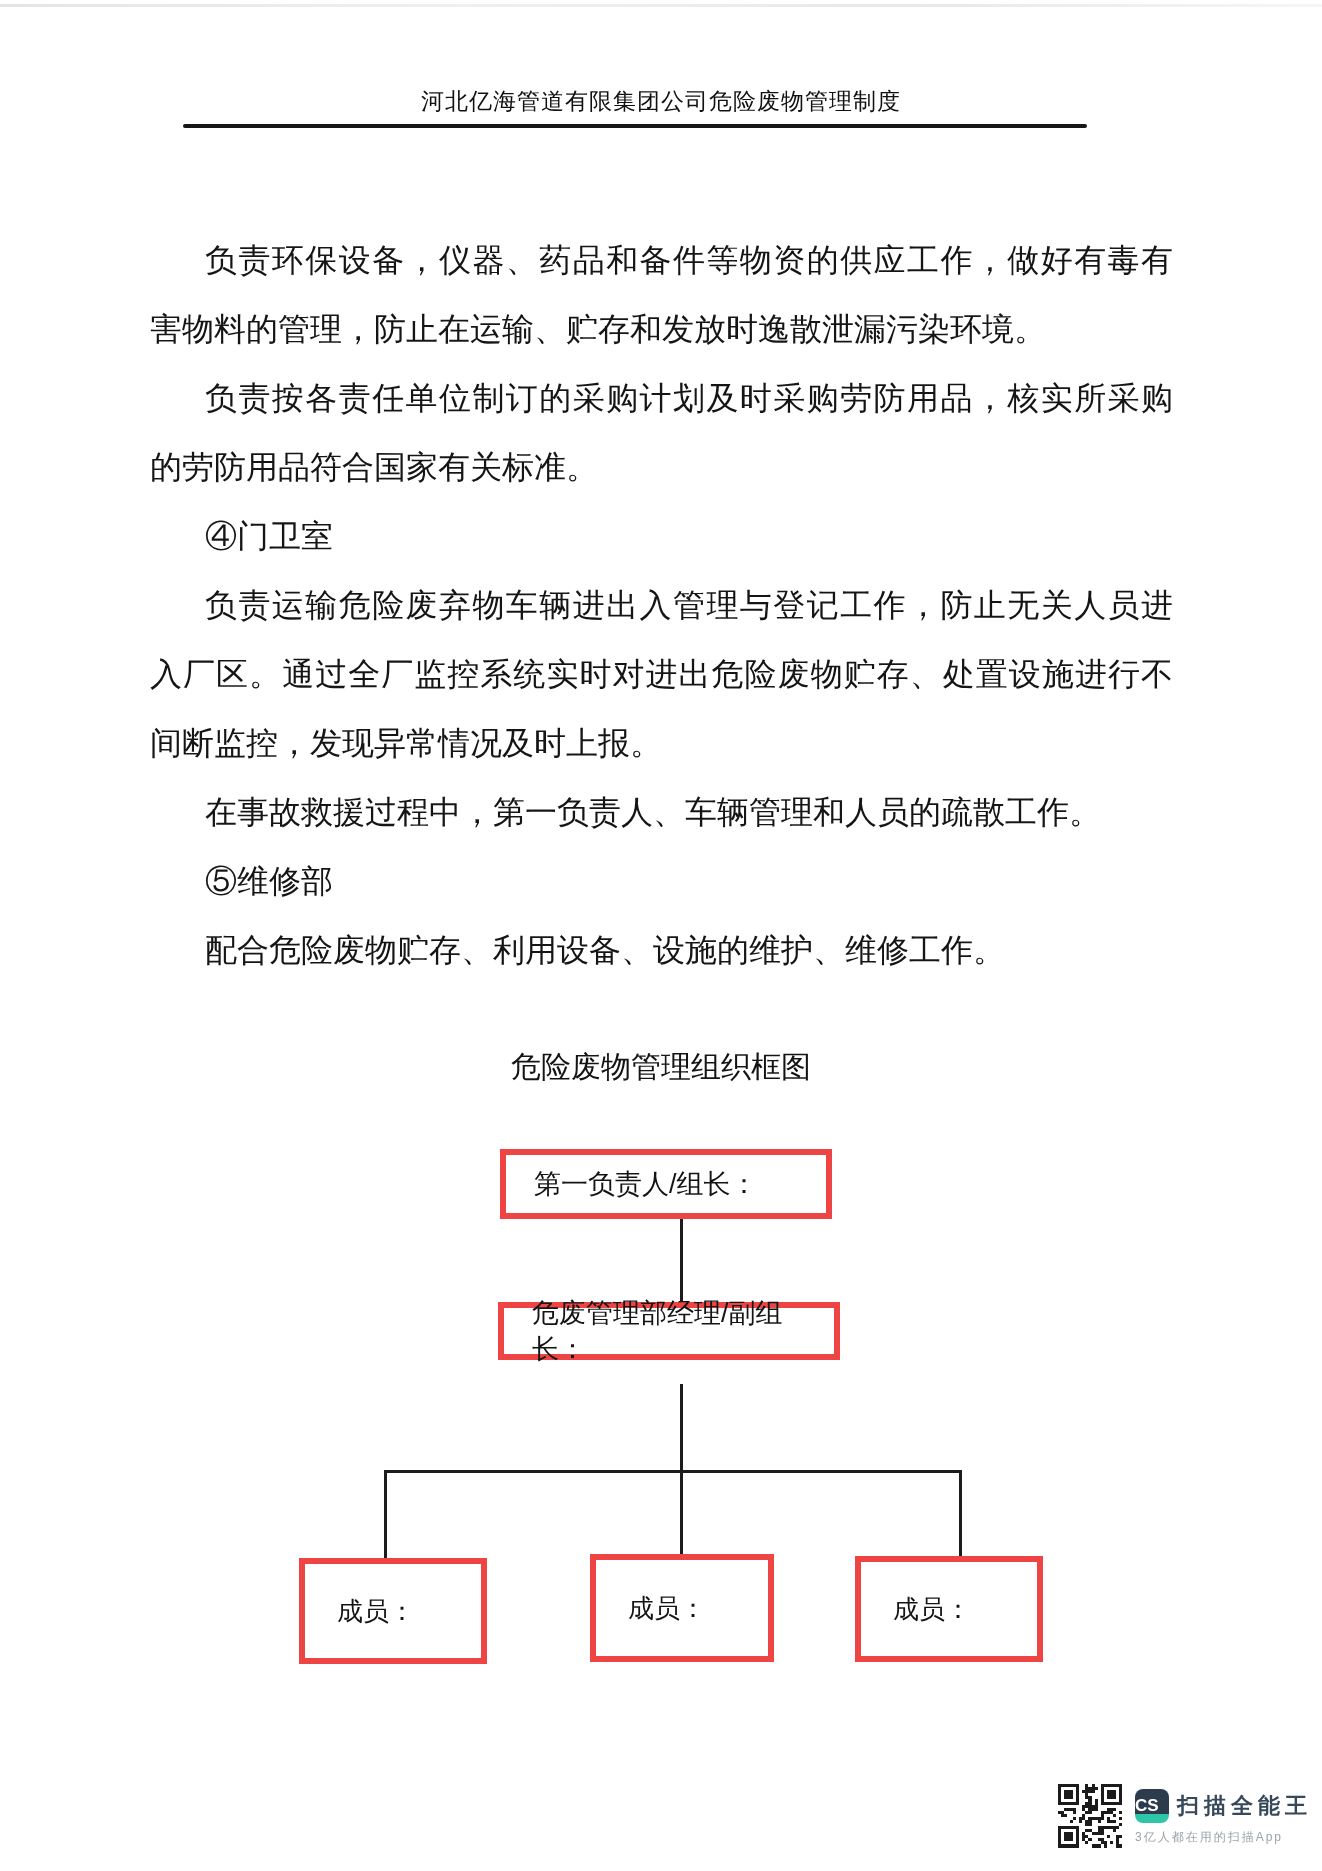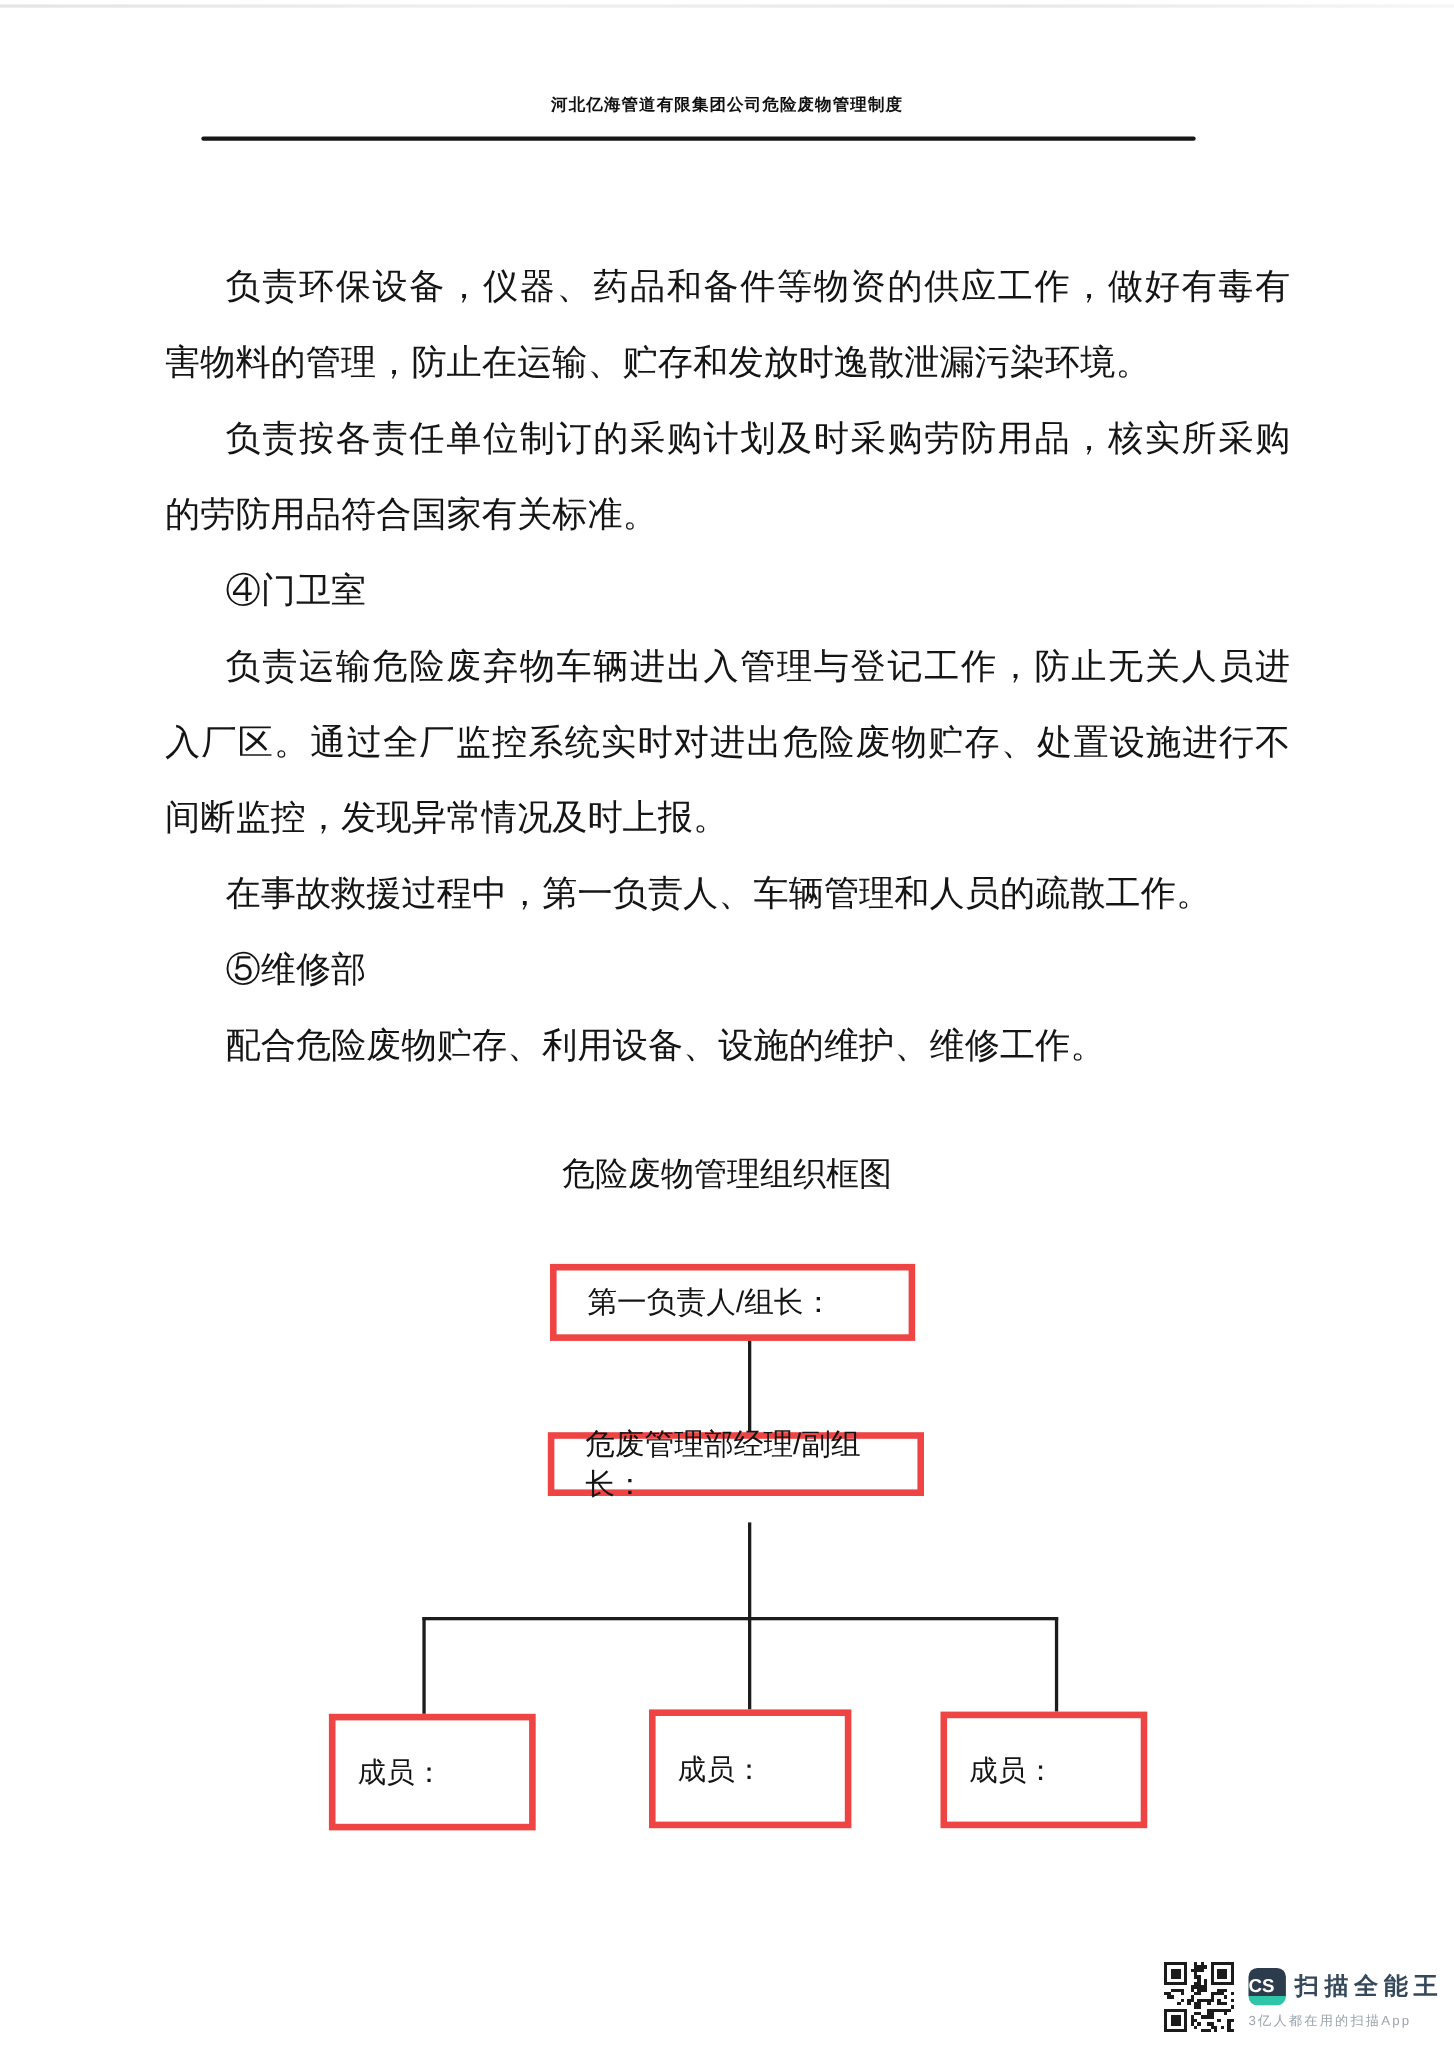--- a/index.html
+++ b/index.html
@@ -17,21 +17,21 @@
     position:absolute;left:0;top:4px;width:100%;height:3px;
     background:linear-gradient(90deg,#cfcfcf 0%,#e3e3e3 35%,#d6d6d6 70%,#efefef 100%);
     opacity:.55;
   }
   
   .header{
     position:absolute;left:0;top:86px;width:1322px;
     text-align:center;
   }
   .header-title{
-    font-size:15px;font-weight:700;letter-spacing:1px;color:#111;
+    font-size:23px;font-weight:400;letter-spacing:1px;color:#111;
   }
   .header-rule{
     position:absolute;left:183px;top:124px;width:904px;height:4px;
     background:#161616;border-radius:2px;
   }
   
   .body-text{
     position:absolute;left:150px;top:226px;width:1023px;
   }
   .bl{
@@ -58,21 +58,21 @@
     display:flex;align-items:center;
     font-size:27px;color:#141414;
   }
   .obox .lbl{padding-left:28px;}
   .box-leader{left:500px;top:1149px;width:332px;height:70px;}
   .box-deputy{left:498px;top:1302px;width:342px;height:58px;}
   .box-member{font-size:26px;}
   .box-m1{left:299px;top:1558px;width:188px;height:106px;}
   .box-m2{left:590px;top:1554px;width:184px;height:108px;}
   .box-m3{left:855px;top:1556px;width:188px;height:106px;}
-  .box-member .lbl{padding-left:20px;}
+  .box-member .lbl{padding-left:32px;}
   .conn{position:absolute;background:#1c1c1c;}
   .conn-v{width:3px;}
   .conn-h{height:3px;}
   .c-leader-deputy{left:680px;top:1219px;height:83px;}
   .c-deputy-bus{left:680px;top:1384px;height:86px;}
   .c-bus{left:384px;top:1470px;width:578px;}
   .c-drop1{left:384px;top:1470px;height:92px;}
   .c-drop2{left:680px;top:1470px;height:88px;}
   .c-drop3{left:959px;top:1470px;height:90px;}
   

